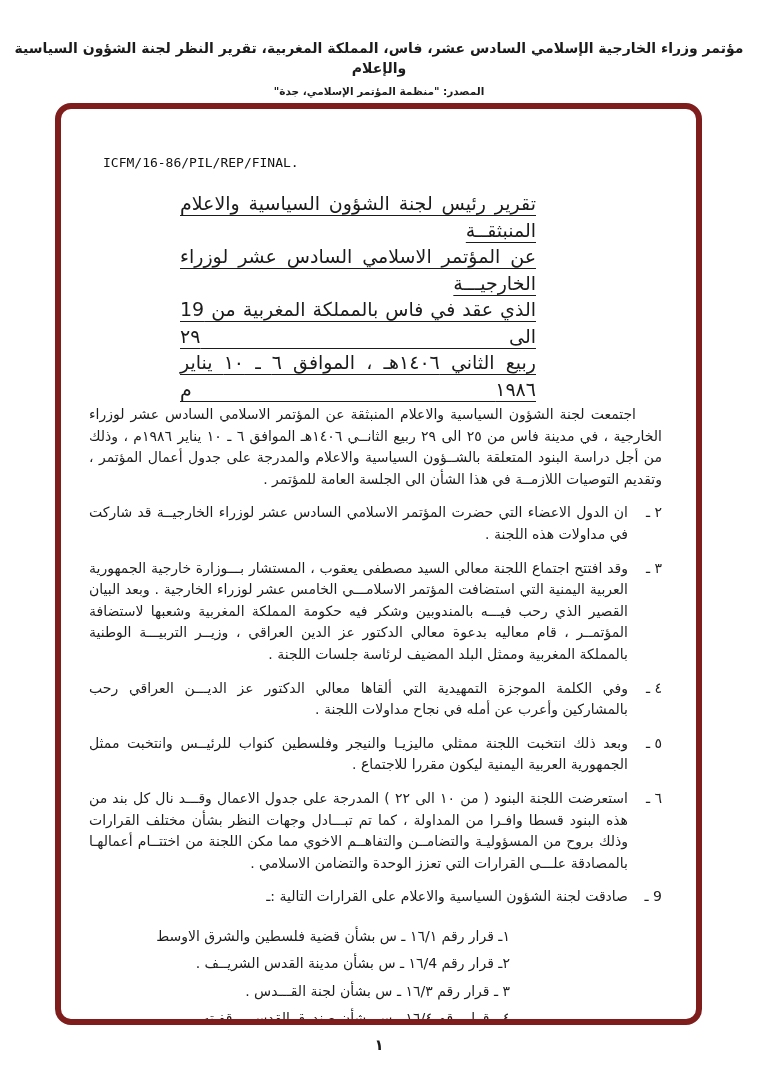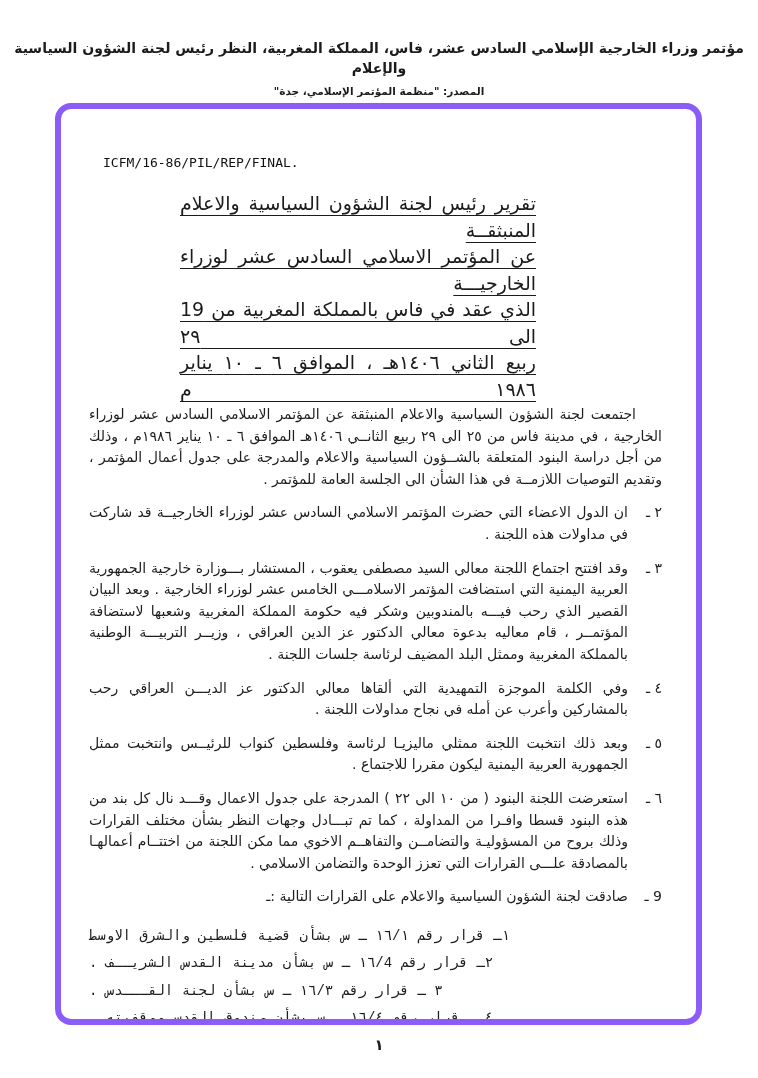--- a/index.html
+++ b/index.html
@@ -26,21 +26,21 @@
     font-weight: bold;
   }
   .hdr-title { font-size: 14px; line-height: 20px; letter-spacing: -0.2px; }
   .hdr-src   { font-size: 10.5px; margin-top: 7px; }
 
   
   .frame {
     position: absolute;
     left: 55px; top: 103px;
     width: 647px; height: 922px;
-    border: 6px solid #8b5cf6;
+    border: 6px solid #7f1d1d;
     border-radius: 16px;
     padding: 0 34px 0 28px;
     direction: rtl;
     overflow: hidden;
     background: #ffffff;
   }
 
   .ref {
     direction: ltr;
     unicode-bidi: isolate;
@@ -83,39 +83,39 @@
     line-height: 21.6px;
   }
   .np-num { flex: 0 0 34px; white-space: nowrap; }
   .np-txt { flex: 1; text-align: justify; }
 
   .res-list {
     margin: 15px 152px 0 0;
     font-size: 14px;
     line-height: 27.5px;
   }
-  .res-item { text-align: left; white-space: nowrap; font-family: Liberation Mono, monospace; }
+  .res-item { text-align: right; white-space: nowrap; }
 
   .page-num {
     position: absolute;
     left: 0; right: 0;
     top: 1036px;
     text-align: center;
     font-size: 15px;
     font-weight: bold;
     direction: rtl;
   }
 </style>
 </head>
 <body>
 
 <div class="page">
 
   <div class="hdr">
-    <div class="hdr-title">مؤتمر وزراء الخارجية الإسلامي السادس عشر، فاس، المملكة المغربية، النظر رئيس لجنة الشؤون السياسية والإعلام</div>
+    <div class="hdr-title">مؤتمر وزراء الخارجية الإسلامي السادس عشر، فاس، المملكة المغربية، تقرير النظر لجنة الشؤون السياسية والإعلام</div>
     <div class="hdr-src">المصدر:  "منظمة المؤتمر الإسلامي، جدة"</div>
   </div>
 
   <div class="frame">
 
     <div class="ref">ICFM/16-86/PIL/REP/FINAL.</div>
 
     <div class="title-block">
       <div class="title-line">تقرير رئيس لجنة الشؤون السياسية والاعلام المنبثقــة</div>
       <div class="title-line">عن المؤتمر الاسلامي السادس عشر لوزراء الخارجيـــة</div>
@@ -137,21 +137,21 @@
         <span class="np-txt">وقد افتتح اجتماع اللجنة معالي السيد مصطفى يعقوب ، المستشار بـــوزارة خارجية الجمهورية العربية اليمنية التي استضافت المؤتمر الاسلامـــي الخامس عشر لوزراء الخارجية . وبعد البيان القصير الذي رحب فيـــه بالمندوبين وشكر فيه حكومة المملكة المغربية وشعبها لاستضافة المؤتمــر ، قام معاليه بدعوة معالي الدكتور عز الدين العراقي ، وزيــر التربيـــة الوطنية بالمملكة المغربية وممثل البلد المضيف لرئاسة جلسات اللجنة .</span>
       </div>
 
       <div class="np">
         <span class="np-num">٤ ـ</span>
         <span class="np-txt">وفي الكلمة الموجزة التمهيدية التي ألقاها معالي الدكتور عز الديـــن العراقي رحب بالمشاركين وأعرب عن أمله في نجاح مداولات اللجنة .</span>
       </div>
 
       <div class="np">
         <span class="np-num">٥ ـ</span>
-        <span class="np-txt">وبعد ذلك انتخبت اللجنة ممثلي ماليزيـا لرئاسة وفلسطين كنواب للرئيــس وانتخبت ممثل الجمهورية العربية اليمنية ليكون مقررا للاجتماع .</span>
+        <span class="np-txt">وبعد ذلك انتخبت اللجنة ممثلي ماليزيـا والنيجر وفلسطين كنواب للرئيــس وانتخبت ممثل الجمهورية العربية اليمنية ليكون مقررا للاجتماع .</span>
       </div>
 
       <div class="np">
         <span class="np-num">٦ ـ</span>
         <span class="np-txt">استعرضت اللجنة البنود ( من ١٠ الى ٢٢ ) المدرجة على جدول الاعمال وقـــد نال كل بند من هذه البنود قسطا وافـرا من المداولة ، كما تم تبـــادل وجهات النظر بشأن مختلف القرارات وذلك بروح من المسؤوليـة والتضامــن والتفاهــم الاخوي مما مكن اللجنة من اختتــام أعمالهـا بالمصادقة علـــى القرارات التي تعزز الوحدة والتضامن الاسلامي .</span>
       </div>
 
       <div class="np">
         <span class="np-num">9 ـ</span>
         <span class="np-txt">صادقت لجنة الشؤون السياسية والاعلام على القرارات التالية :ـ</span>

